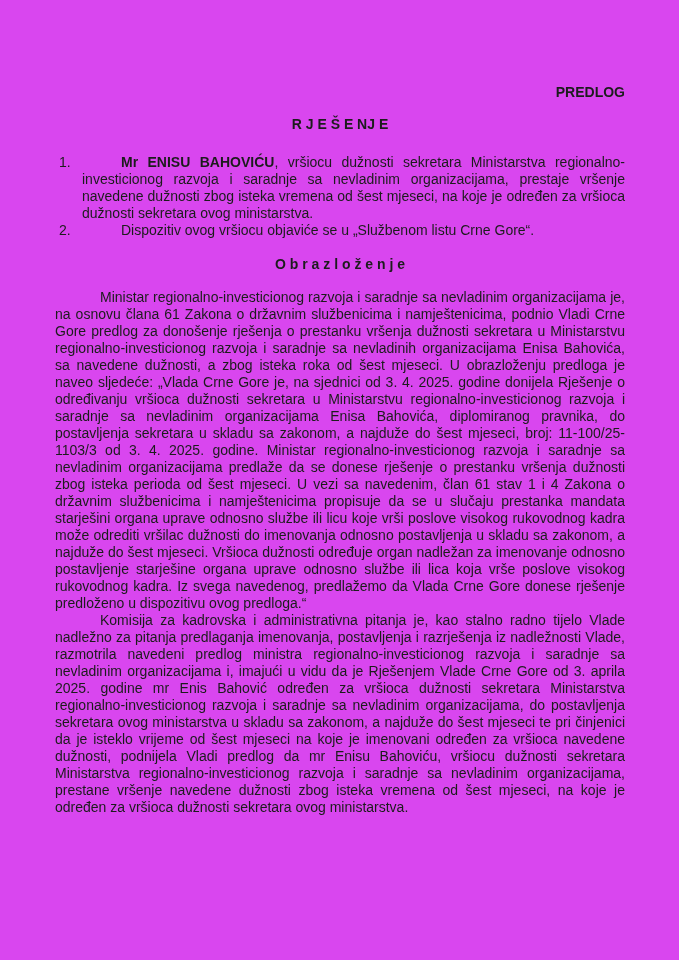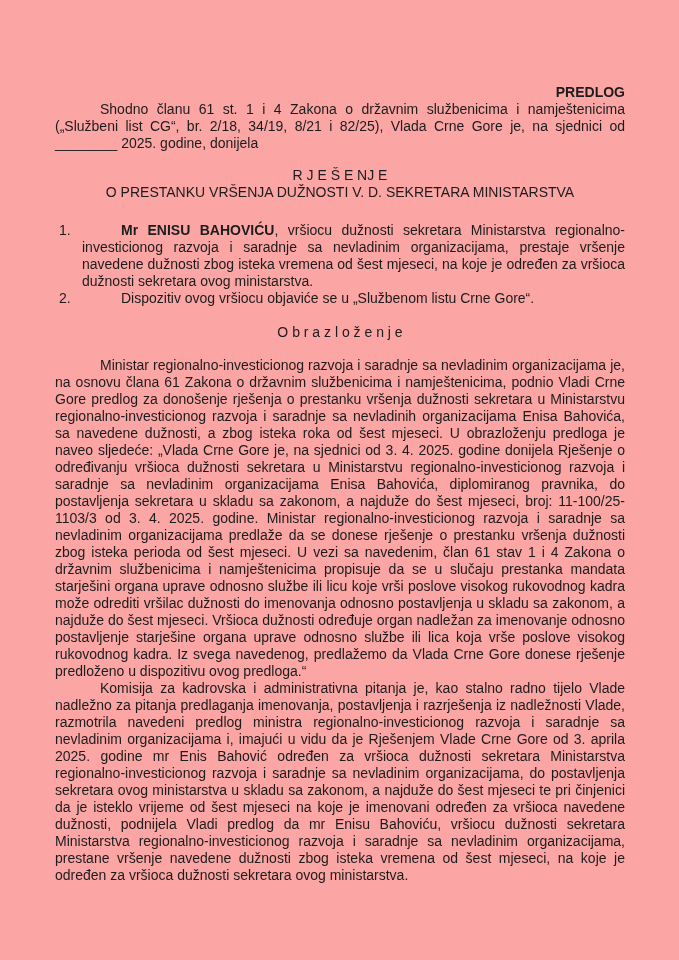--- a/index.html
+++ b/index.html
@@ -14,35 +14,35 @@
     font-family: "Liberation Sans", sans-serif;
     font-size: 14px;
     line-height: 17px;
     color: #1c1c1c;
   }
   .page {
     box-sizing: border-box;
     width: 679px;
     height: 960px;
     padding: 84px 54px 20px 55px;
-    background: #fca5a5;
+    background: #d946ef;
   }
   .doc-tag {
     text-align: right;
     font-weight: bold;
   }
   .intro {
     margin: 0;
     text-align: justify;
     text-indent: 45px;
   }
   .title-block {
     margin: 15px 0 21px 0;
     text-align: center;
-    font-weight: normal;
+    font-weight: bold;
   }
   .doc-list {
     margin: 0 0 10px 0;
     padding: 0;
   }
   .doc-item {
     display: flex;
     align-items: flex-start;
   }
   .doc-item .num {
@@ -54,40 +54,38 @@
     flex: 1 1 auto;
     text-align: justify;
   }
   .lead {
     font-weight: bold;
     padding-left: 39px;
   }
   .section-heading {
     margin: 17px 0 16px 0;
     text-align: center;
-    font-weight: normal;
+    font-weight: bold;
   }
   .para {
     margin: 0;
     text-align: justify;
     text-indent: 45px;
   }
 </style>
 </head>
 <body>
 
 <div class="page">
 
   <div class="doc-tag">PREDLOG</div>
 
-  <p class="intro">Shodno članu 61 st. 1 i 4 Zakona o državnim službenicima i namještenicima („Službeni list CG“, br. 2/18, 34/19, 8/21 i 82/25), Vlada Crne Gore je, na sjednici od ________ 2025. godine, donijela</p>
 
   <div class="title-block">
     <div>R J E Š E NJ E</div>
-    <div>O PRESTANKU VRŠENJA DUŽNOSTI V. D. SEKRETARA MINISTARSTVA</div>
   </div>
 
   <div class="doc-list">
     <div class="doc-item">
       <span class="num">1.</span>
       <span class="item-text"><span class="lead">Mr ENISU BAHOVIĆU</span><span>, vršiocu dužnosti sekretara Ministarstva regionalno-investicionog razvoja i saradnje sa nevladinim organizacijama, prestaje vršenje navedene dužnosti zbog isteka vremena od šest mjeseci, na koje je određen za vršioca dužnosti sekretara ovog ministarstva.</span></span>
     </div>
     <div class="doc-item">
       <span class="num">2.</span>
       <span class="item-text"><span class="lead"></span><span>Dispozitiv ovog vršiocu objaviće se u „Službenom listu Crne Gore“.</span></span>

